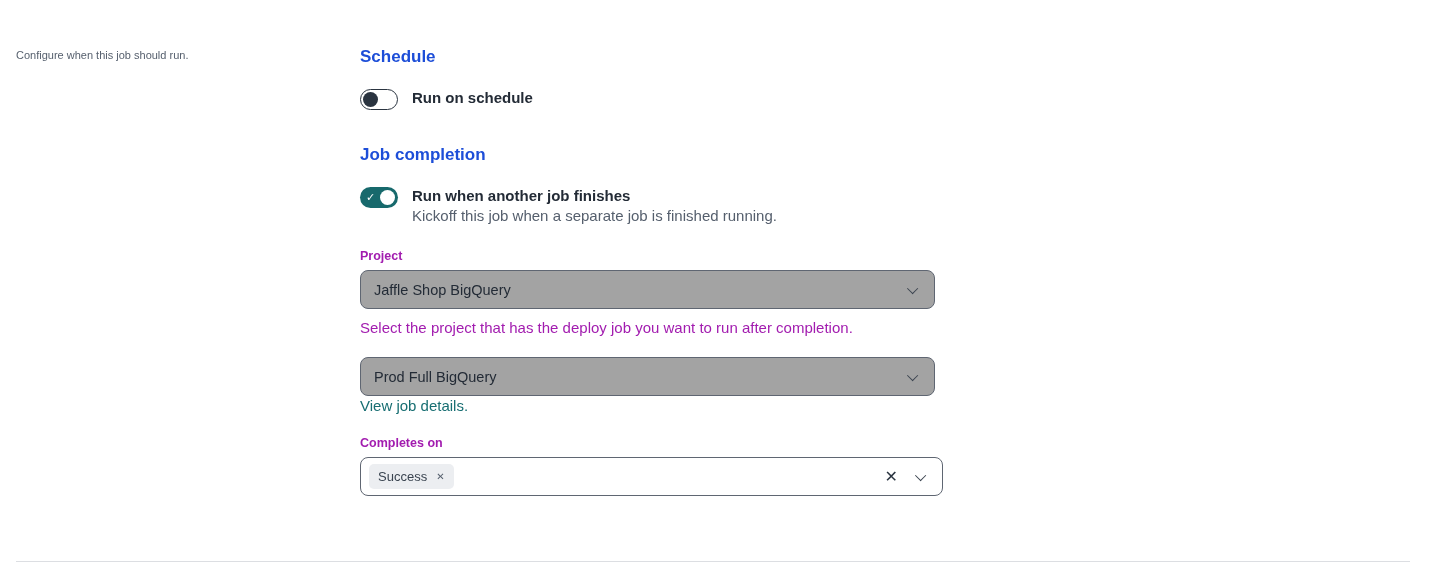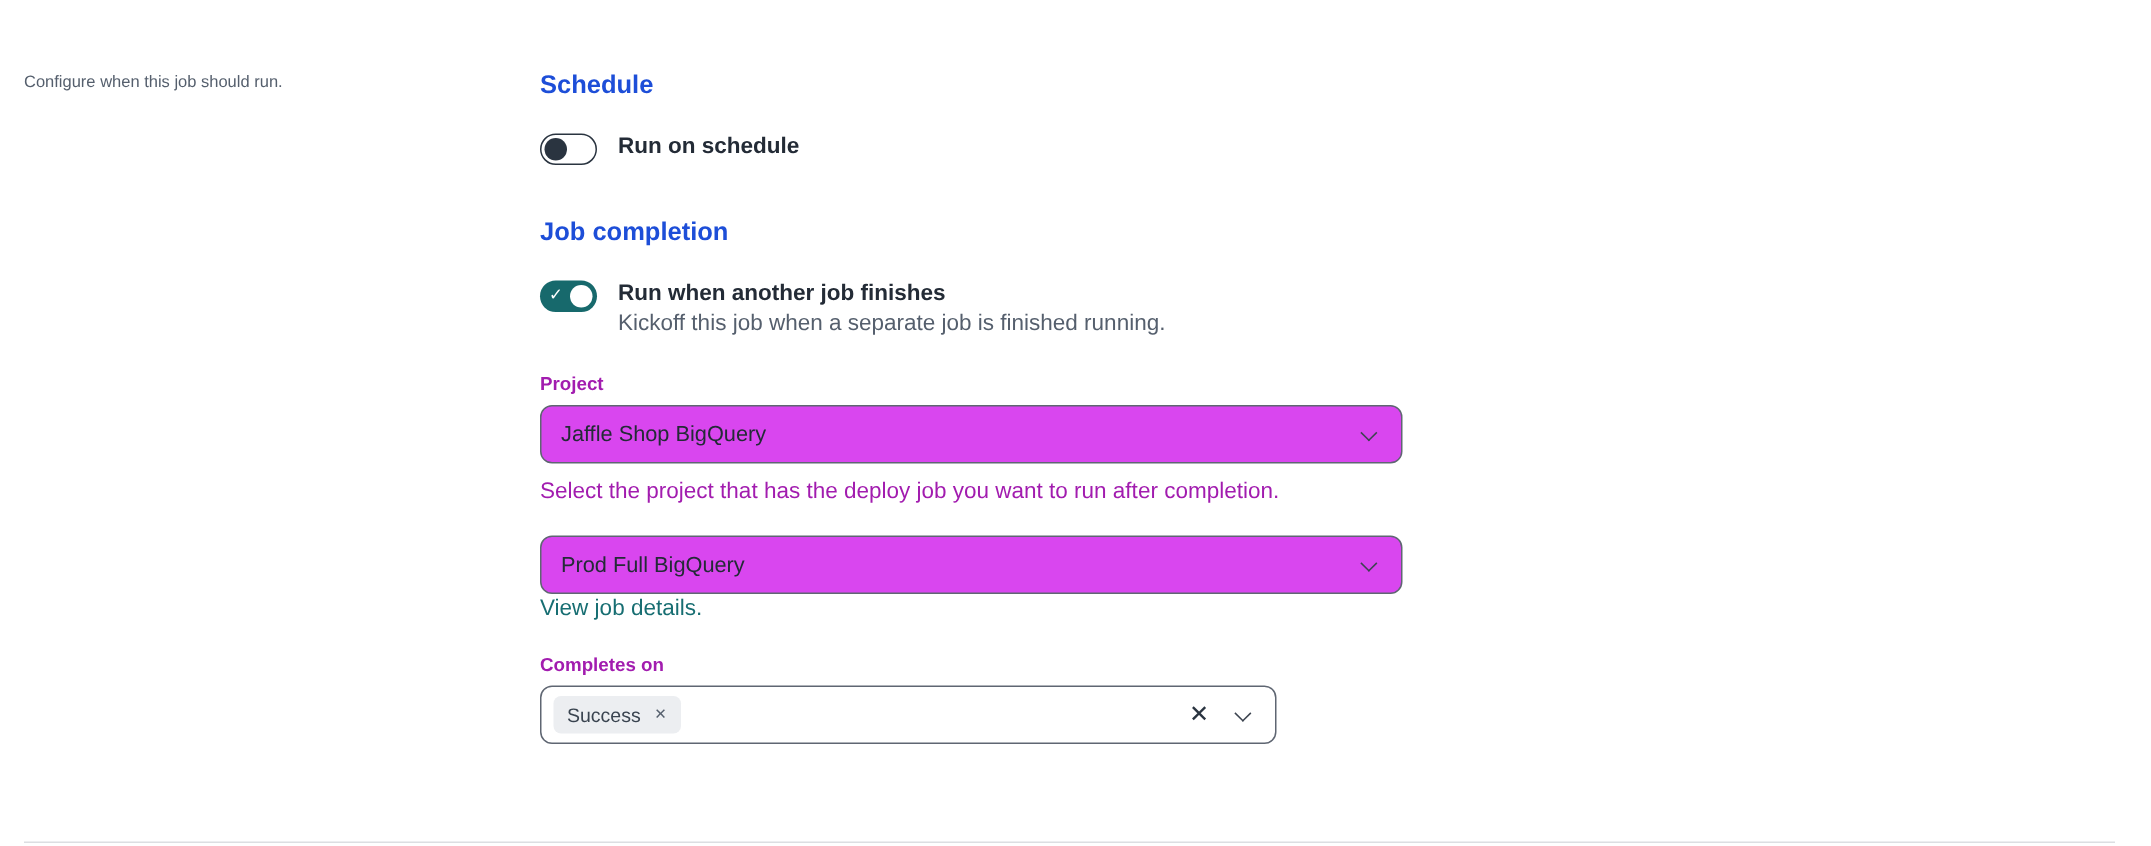--- a/index.html
+++ b/index.html
@@ -107,21 +107,21 @@
     font-weight: 700;
     color: #a21caf;
     line-height: 16px;
     margin-bottom: 6px;
   }
   .select-box {
     width: 575px;
     height: 39px;
     border: 1px solid #5f6672;
     border-radius: 8px;
-    background: #d946ef;
+    background: #a3a3a3;
     display: flex;
     align-items: center;
     padding: 0 16px 0 13px;
     cursor: pointer;
   }
   .select-value {
     font-size: 14.5px;
     color: #232b36;
     flex: 1 1 auto;
   }
@@ -145,21 +145,21 @@
     line-height: 19px;
     margin-top: 0;
     margin-bottom: 20px;
     display: inline-block;
     cursor: pointer;
     text-decoration: none;
   }
   .link-wrap { margin-bottom: 0; }
   
   .multiselect {
-    width: 491px;
+    width: 583px;
     height: 39px;
     border: 1px solid #5f6672;
     border-radius: 8px;
     background: #ffffff;
     display: flex;
     align-items: center;
     padding: 0 16px 0 8px;
   }
   .chip {
     background: #eceef1;

